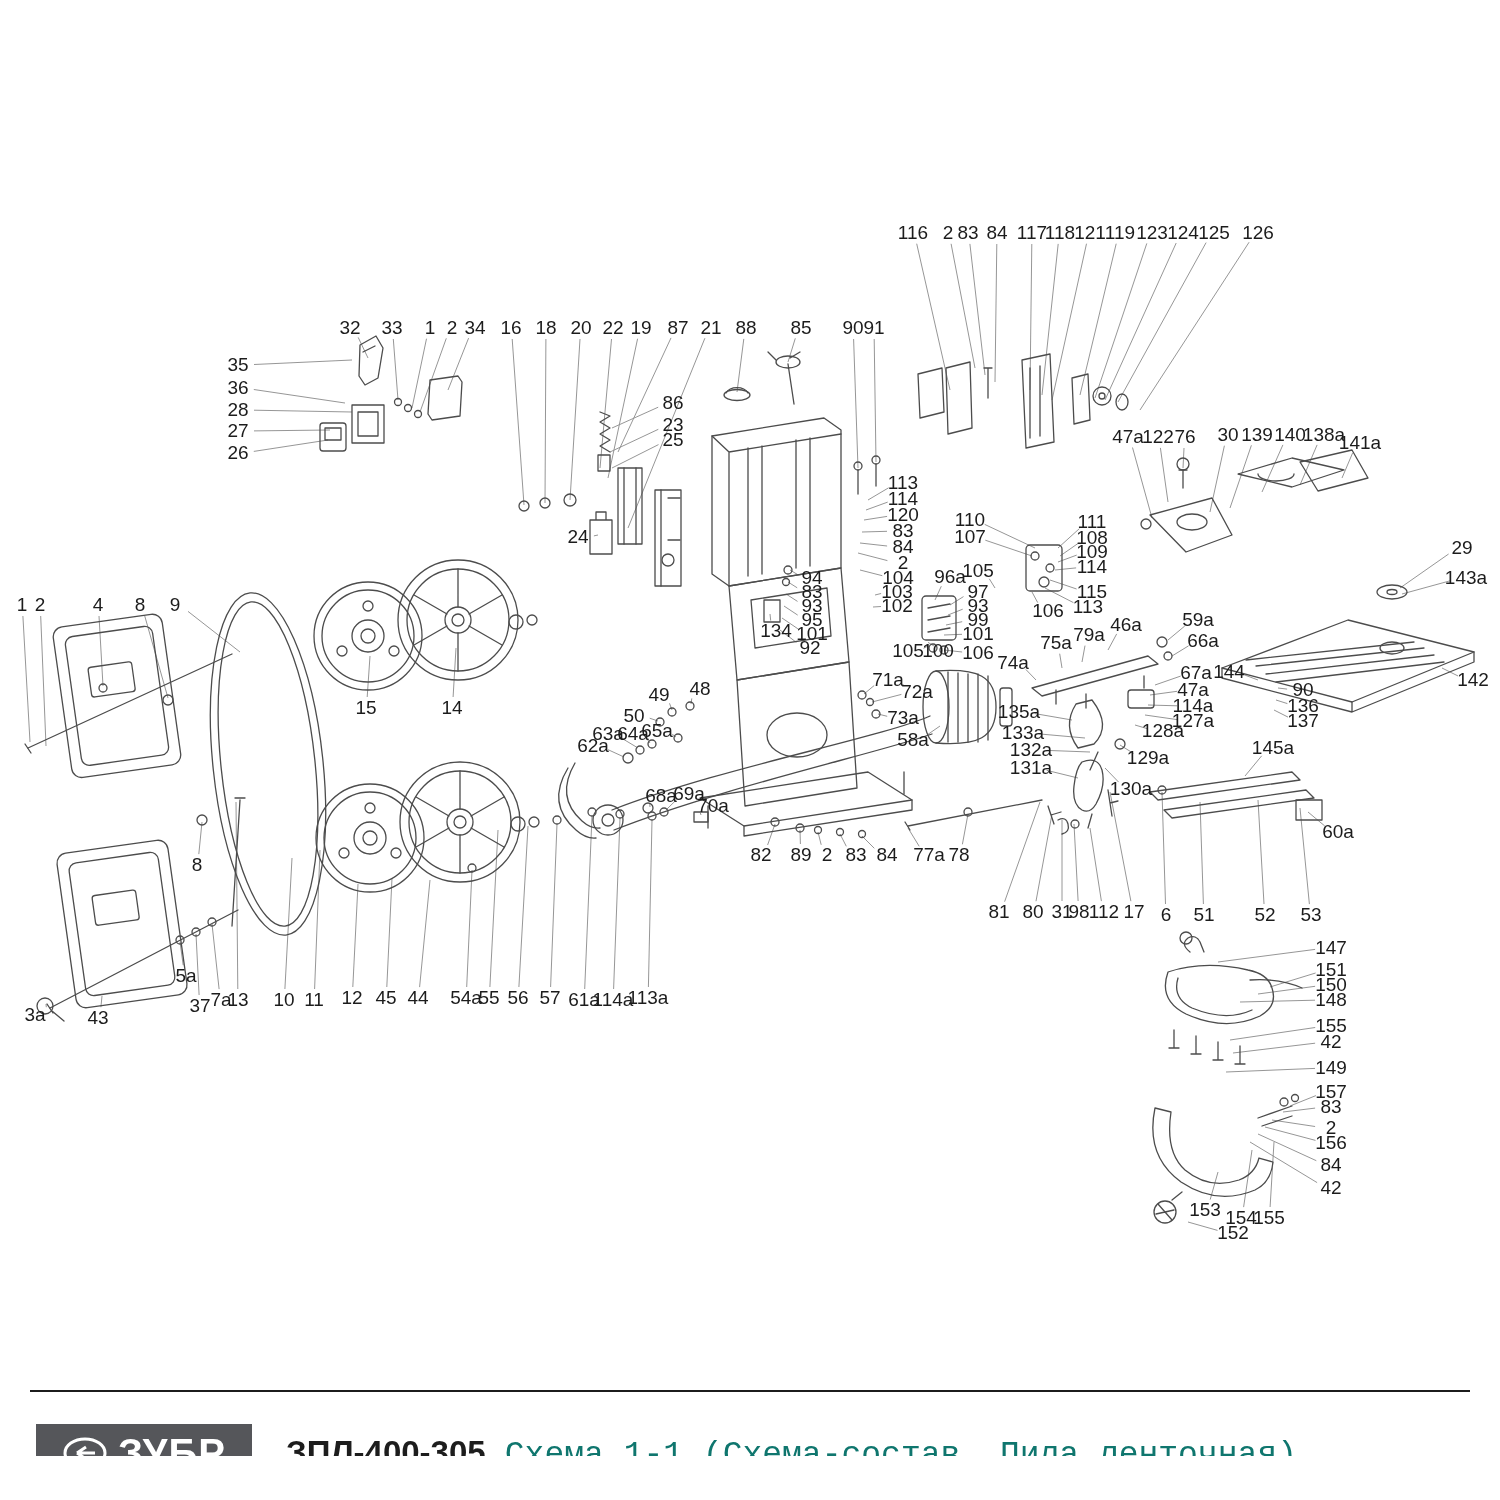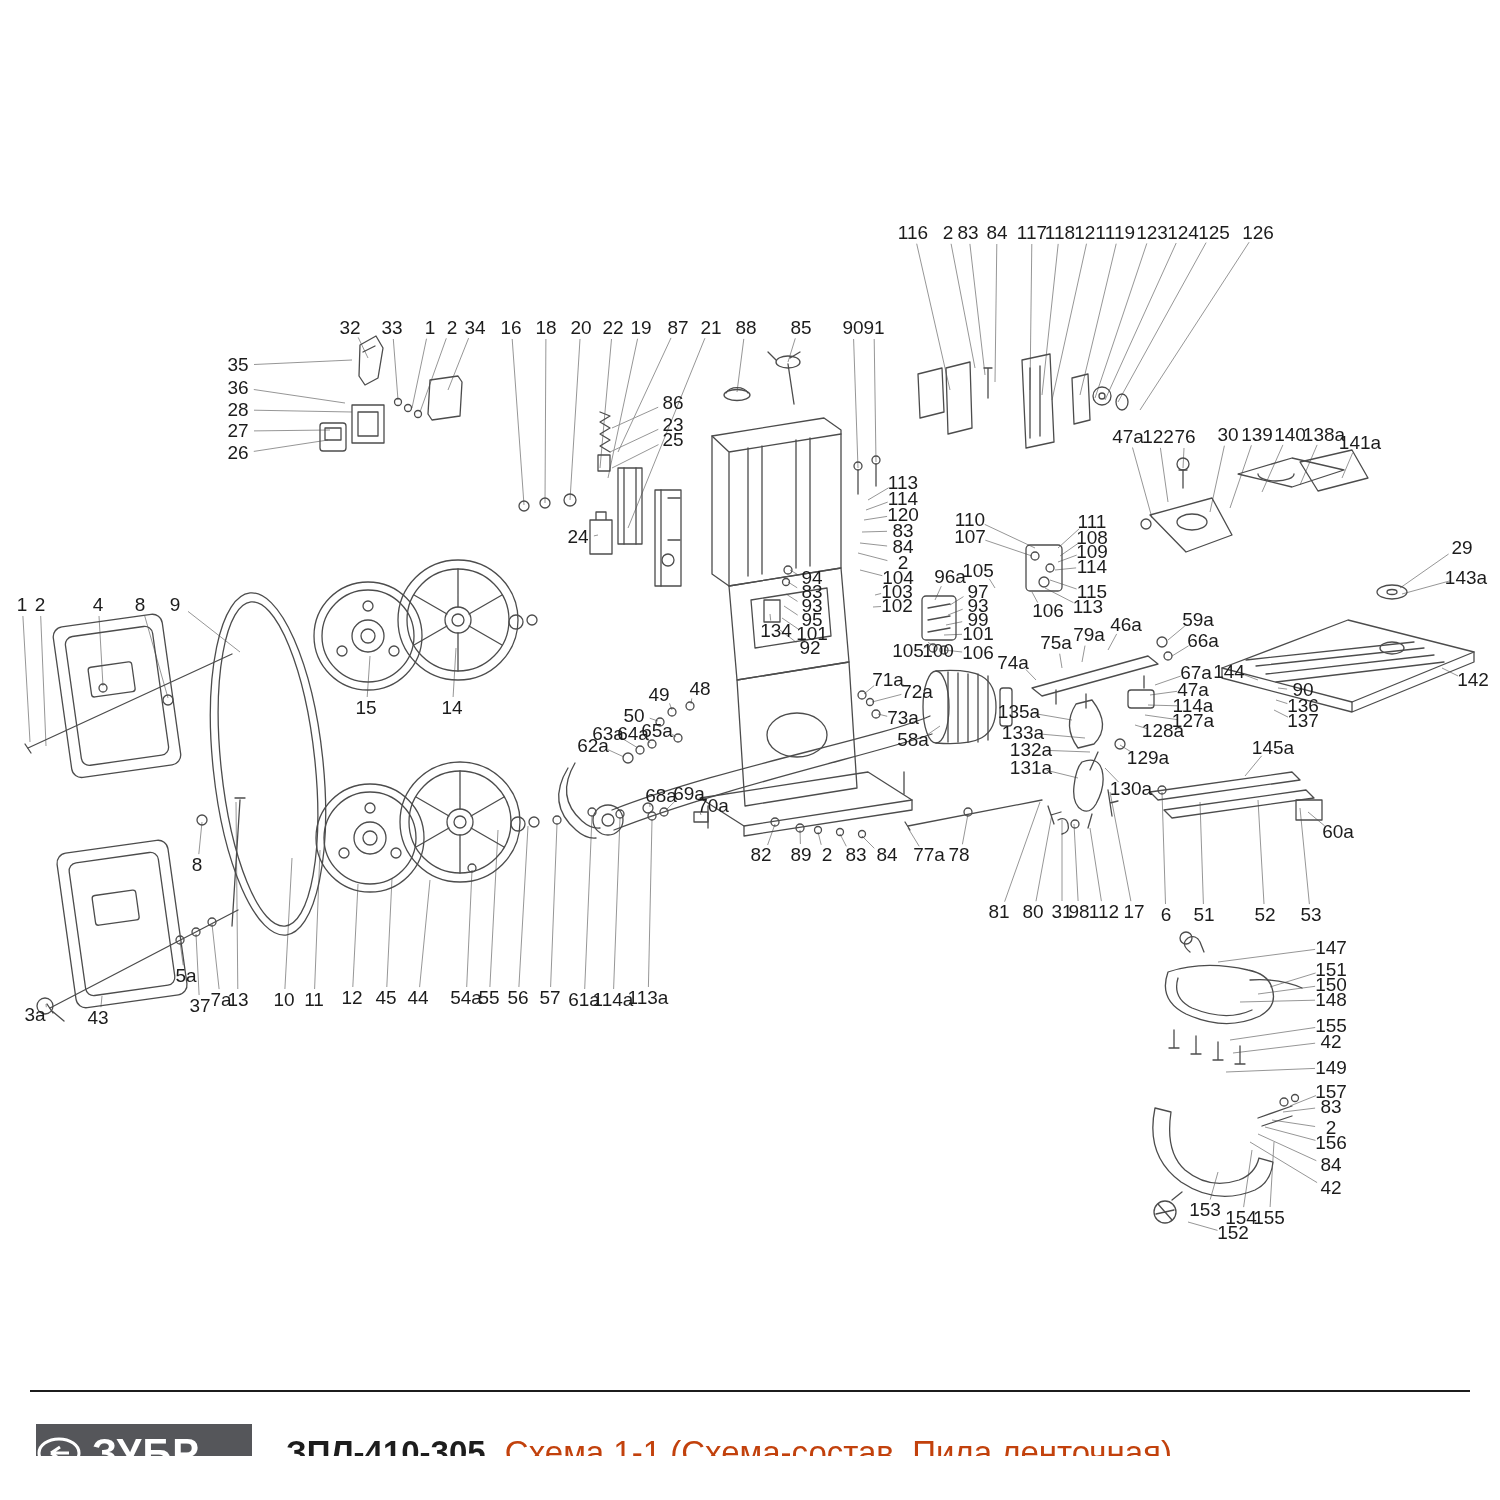--- a/index.html
+++ b/index.html
@@ -4,26 +4,26 @@
 <style>
   html,body { margin:0; padding:0; background:#fff; }
   .page { position:relative; width:1500px; height:1456px; background:#fff; overflow:hidden;
           font-family:"Liberation Sans", sans-serif; }
   #diagram-svg { position:absolute; left:0; top:0; }
   #labels-layer text { font-family:"Liberation Sans", sans-serif; }
   .footer { position:absolute; left:0; top:1390px; width:1500px; height:110px; }
   .footer-rule { position:absolute; left:30px; right:30px; top:0; border-top:2px solid #1c1c1c; }
   .brand-badge { position:absolute; left:36px; top:34px; width:216px; height:58px;
                  background:var(--badge-bg,#55565a); color:#fff; display:flex; align-items:center;
-                 justify-content:flex-start; gap:10px; }
+                 justify-content:center; gap:10px; }
   .brand-badge .emblem { width:46px; height:34px; }
   .brand-text { font-size:40px; font-weight:bold; letter-spacing:1px; line-height:1; }
   .footer-title { position:absolute; left:286px; top:44px; font-size:33px; white-space:nowrap; }
   .footer-title .model { font-weight:bold; color:#1d1d1d; }
-  .footer-title .subtitle { font-weight:normal; color:#c2410c; margin-left:10px; }
+  .footer-title .subtitle { font-weight:normal; color:#0f766e; margin-left:10px;font-family:Liberation Mono, monospace; }
 </style>
 </head>
 <body>
 
 <div class="page">
 
   <svg id="diagram-svg" width="1500" height="1390" viewBox="0 0 1500 1390">
 
     <g id="leaders-layer" stroke="#8a8a8a" stroke-width="0.9">
         <line x1="916.7" y1="243.7" x2="950" y2="390"></line>
@@ -710,17 +710,17 @@
   <div class="footer">
     <div class="footer-rule"></div>
     <div class="brand-badge">
       <svg class="emblem" viewBox="0 0 46 34">
         <ellipse cx="23" cy="17" rx="20" ry="14" fill="none" stroke="#fff" stroke-width="3"></ellipse>
         <path d="M33,17 H15 M15,17 l9,-6 M15,17 l9,6" stroke="#fff" stroke-width="3" fill="none"></path>
       </svg>
       <span class="brand-text">ЗУБР</span>
     </div>
     <div class="footer-title">
-      <span class="model">ЗПЛ-410-305.</span><span class="subtitle">Схема 1-1 (Схема-состав. Пила ленточная)</span>
+      <span class="model">ЗПЛ-400-305.</span><span class="subtitle">Схема 1-1 (Схема-состав. Пила ленточная)</span>
     </div>
   </div>
 
 </div>
 
 </body></html>

